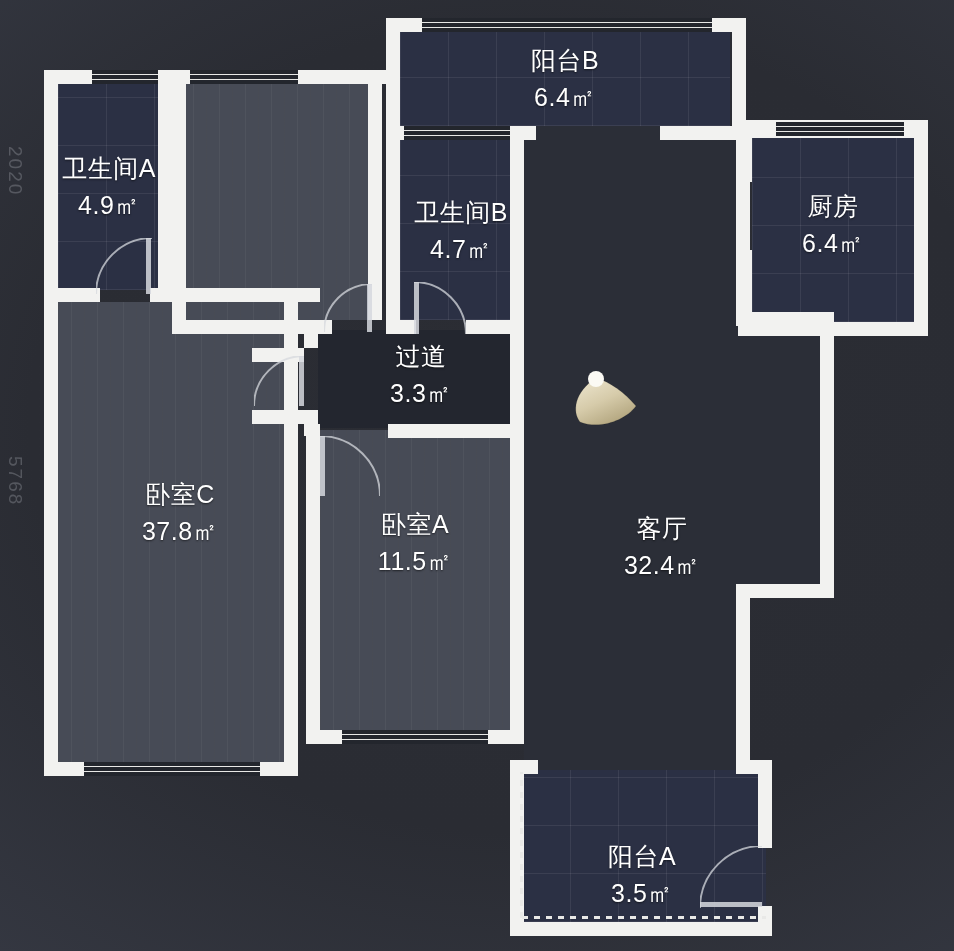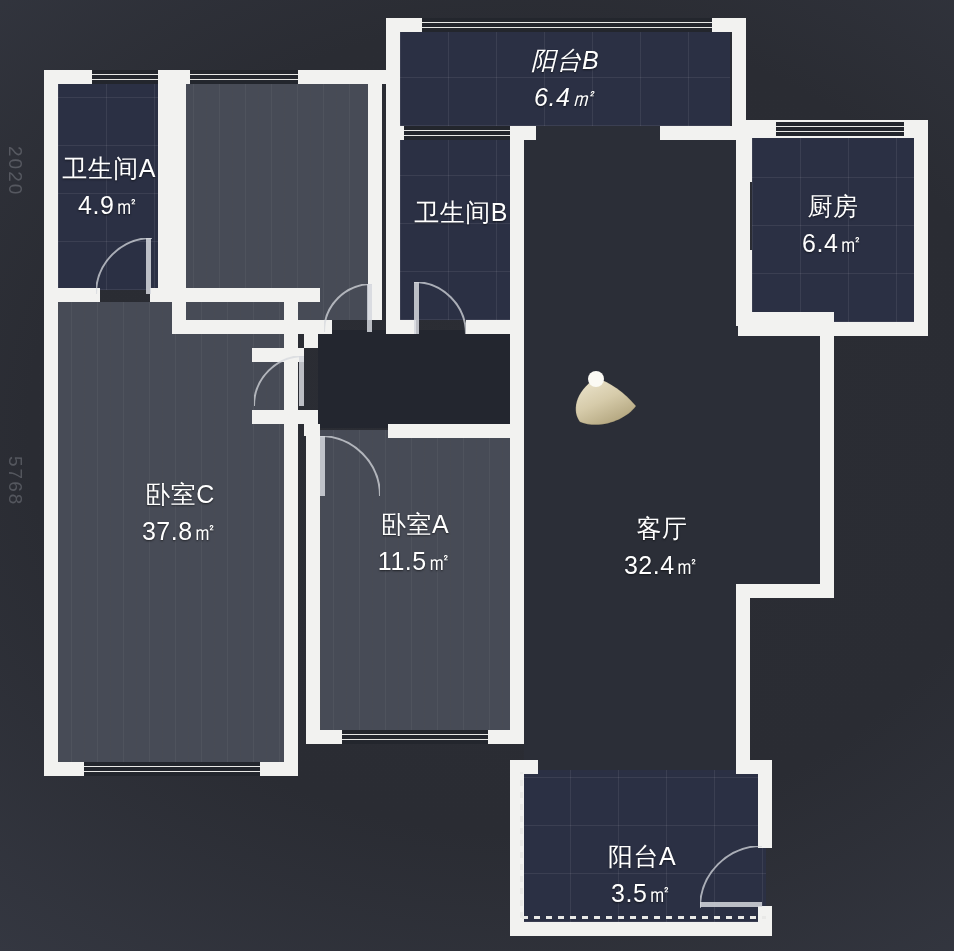--- a/index.html
+++ b/index.html
@@ -271,34 +271,39 @@
       <circle cx="30" cy="11" r="8" fill="#fbfaf4"></circle>
     </svg>
   </div>
 
   <div class="label" style="left:48px;top:152px;width:122px;text-align:center;">
     <span class="nm">卫生间A</span>
     <span class="ar">4.9㎡</span>
   </div>
 
 
-  <div class="label" style="left:490px;top:44px;width:150px;font-style:italic;">
+  <div class="label" style="left:490px;top:44px;width:150px;">
     <span class="nm">阳台B</span>
     <span class="ar">6.4㎡</span>
   </div>
 
   <div class="label" style="left:758px;top:190px;width:150px;">
     <span class="nm">厨房</span>
     <span class="ar">6.4㎡</span>
   </div>
 
   <div class="label" style="left:386px;top:196px;width:150px;">
     <span class="nm">卫生间B</span>
-  </div>
-
+    <span class="ar">4.7㎡</span>
+  </div>
+
+  <div class="label" style="left:346px;top:340px;width:150px;">
+    <span class="nm">过道</span>
+    <span class="ar">3.3㎡</span>
+  </div>
 
   <div class="label" style="left:100px;top:478px;width:160px;">
     <span class="nm">卧室C</span>
     <span class="ar">37.8㎡</span>
   </div>
 
   <div class="label" style="left:340px;top:508px;width:150px;">
     <span class="nm">卧室A</span>
     <span class="ar">11.5㎡</span>
   </div>

